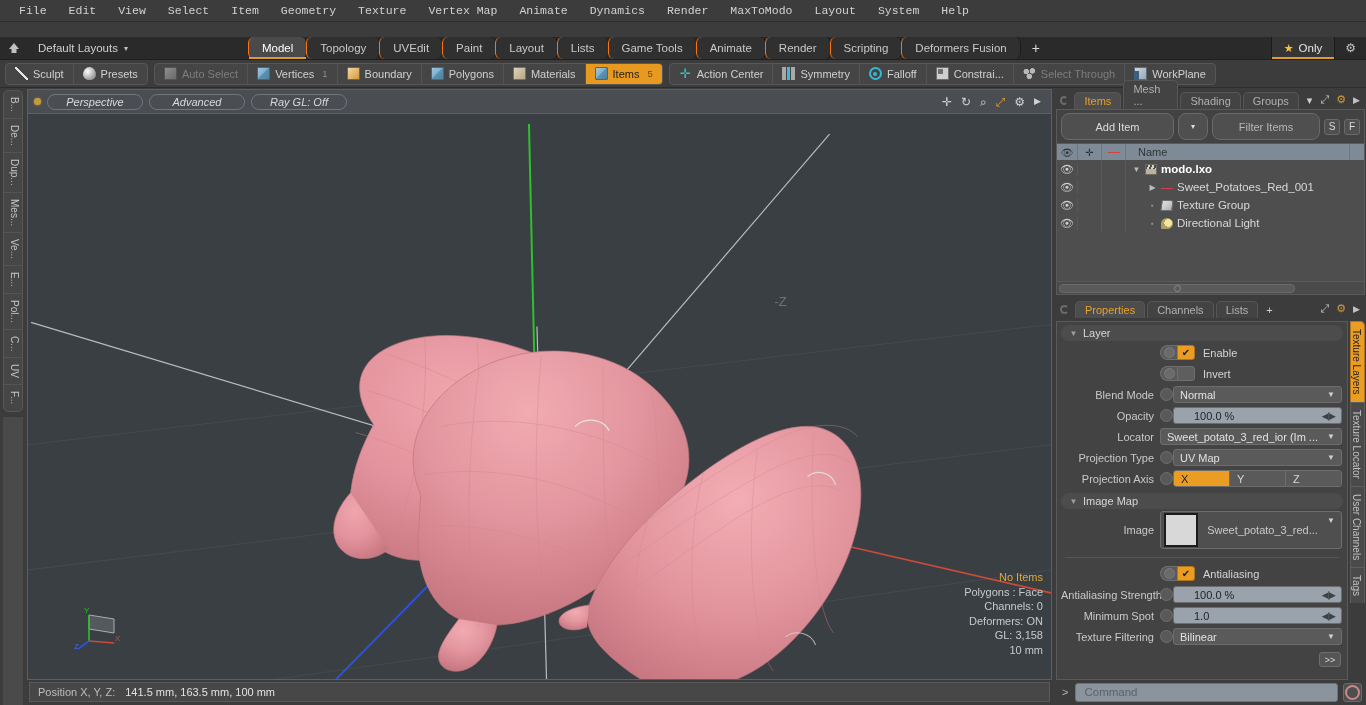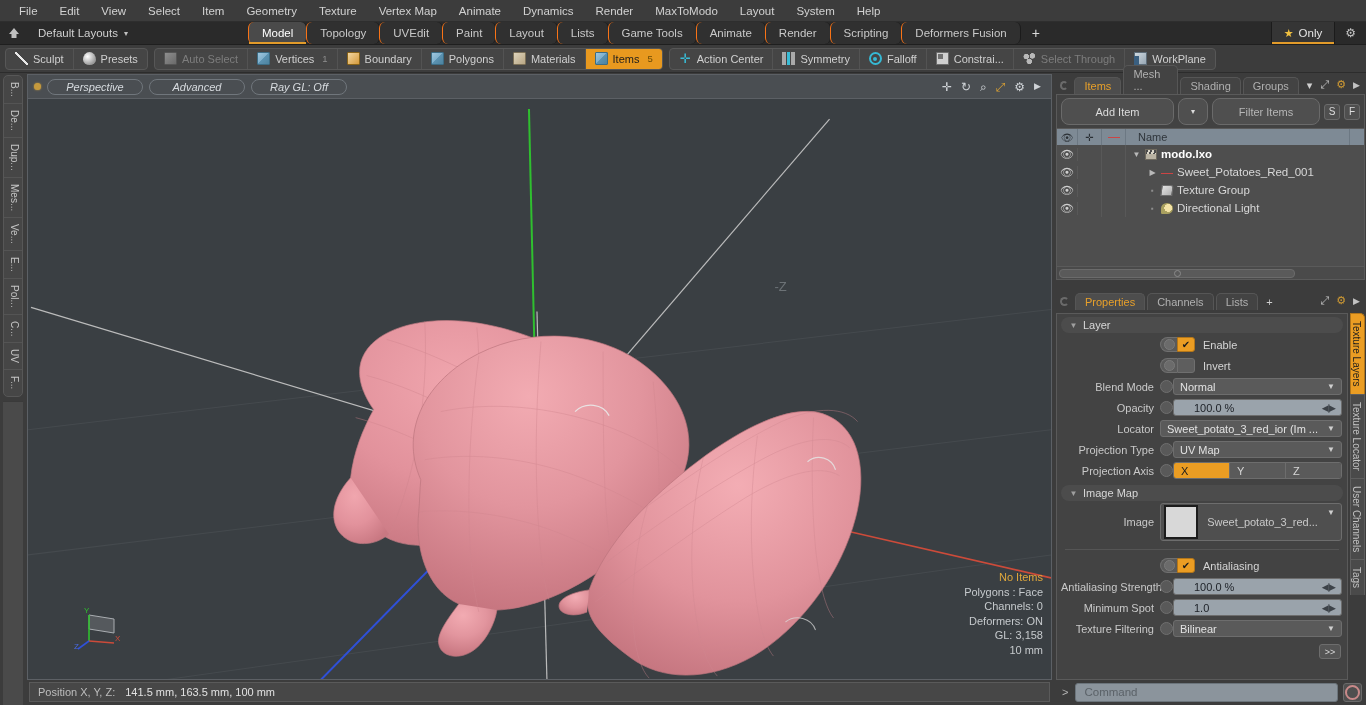--- a/index.html
+++ b/index.html
@@ -8,28 +8,28 @@
     width:1366px; height:705px; overflow:hidden;
     font-family:"Liberation Sans", sans-serif;
     font-size:11px; color:#c8c8c8;
     -webkit-font-smoothing:antialiased;
   }
   .app{ position:relative; width:1366px; height:705px; background:#3c3c3c; display:flex; flex-direction:column; }
 
   
   .menubar{
     height:22px; background:#3c3c3c; display:flex; align-items:center;
-    padding-left:8px; flex:0 0 22px; border-bottom:1px solid #2e2e2e;
+    padding-left:8px; flex:0 0 22px; border-bottom:1px solid #2e2e2e;font-family:Liberation Mono, monospace;
   }
   .menubar .mi{ padding:0 11px; line-height:22px; font-size:11.5px; color:#d2d2d2; cursor:default; }
 
   
   .layoutbar{
     height:23px; background:#2a2a2a; display:flex; align-items:stretch;
-    flex:0 0 23px; border-bottom:1px solid #1f1f1f;
+    flex:0 0 23px; border-bottom:1px solid #1f1f1f;margin-top:15px;
   }
   .lb-home{ width:28px; display:flex; align-items:center; justify-content:center; color:#b4b4b4; font-size:12px; }
   .lb-layouts{ display:flex; align-items:center; padding:0 10px; color:#d0d0d0; font-size:11.5px; }
   .lb-layouts .caret{ margin-left:6px; font-size:8px; color:#c0c0c0; }
   .lb-spacer{ flex:0 0 110px; }
   .lb-tabs{ display:flex; align-items:stretch; }
   .lb-tab{
     display:flex; align-items:center; padding:0 13px; font-size:11.5px; color:#c9c9c9;
     border-left:1px solid #f97316; border-right:1px solid #1b1b1b; background:#303030;
     margin-right:-1px; position:relative;border-radius:6px;
@@ -622,21 +622,21 @@
               <span>Directional Light</span>
             </div>
           </div>
         </div>
 
         <div class="hscroll">
           <div class="thumb"></div>
         </div>
       </div>
 
-      <div class="paneltabs" style="margin-top:11px">
+      <div class="paneltabs" style="margin-top:4px">
         <div class="pt-dot"></div>
         <div class="ptab active">Properties</div>
         <div class="ptab">Channels</div>
         <div class="ptab">Lists</div>
         <div class="ptab plain">+</div>
         <div class="pt-right">
           <span>⤢</span>
           <span class="amber">⚙</span>
           <span style="font-size:9px">▶</span>
         </div>

